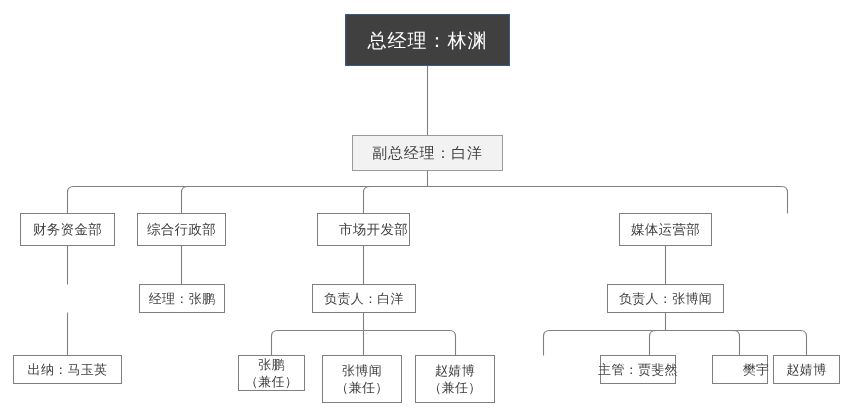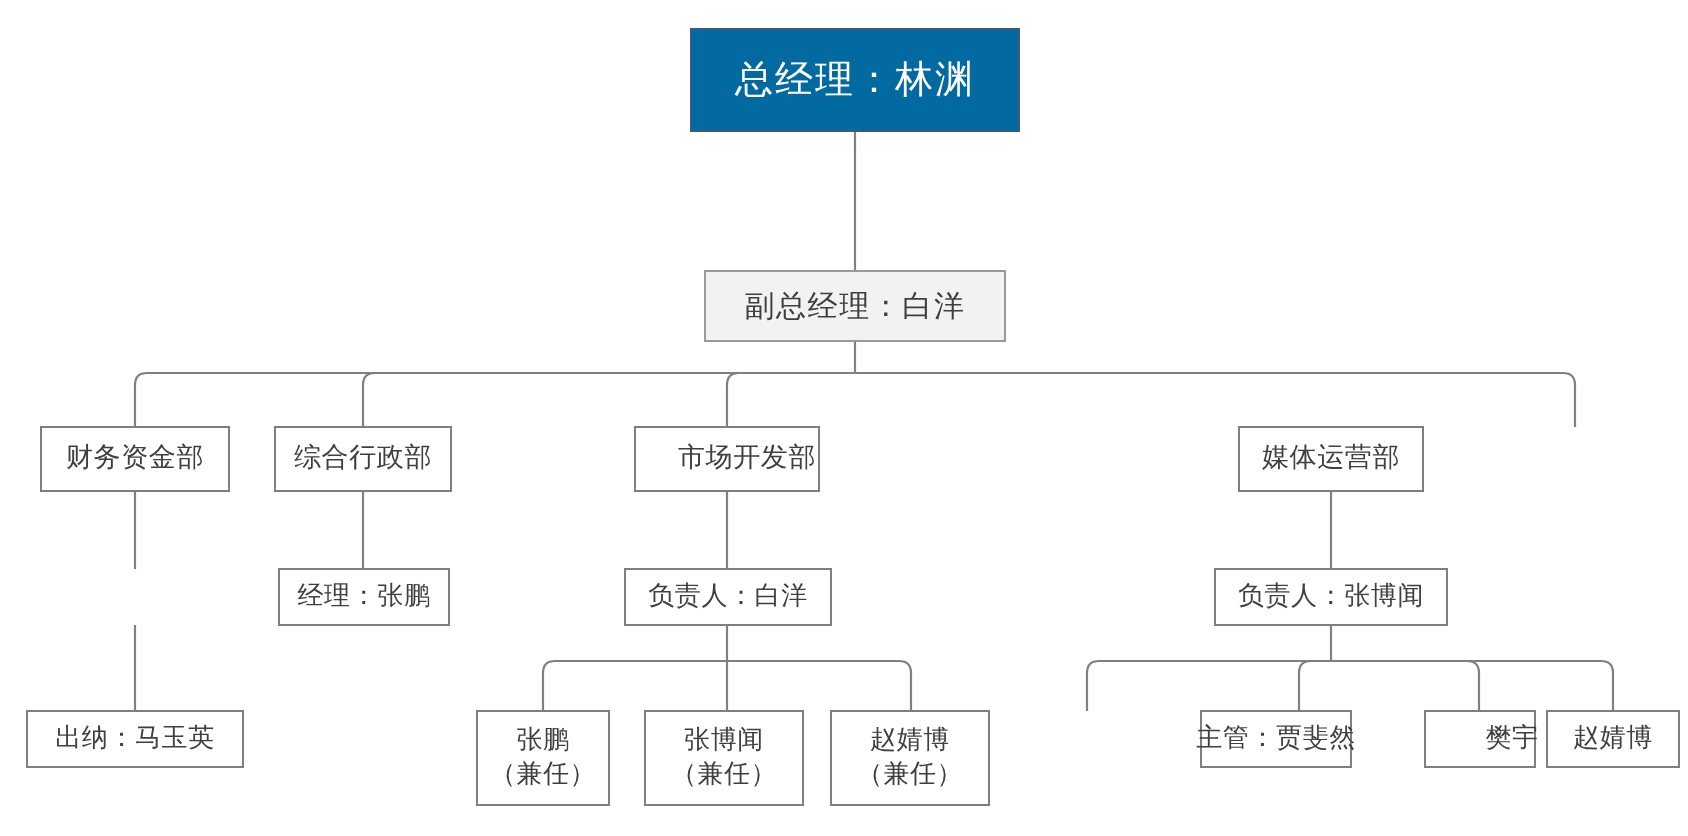--- a/index.html
+++ b/index.html
@@ -33,21 +33,21 @@
     text-align: center;
     border: 1px solid #7f7f7f;
     background: #ffffff;
     color: #3f3f3f;
     font-size: 13px;
     line-height: 17px;
     letter-spacing: 0.3px;
     white-space: nowrap;
   }
   .node.root {
-    background: #0369a1;
+    background: #404040;
     border: 1px solid #39598a;
     color: #ffffff;
     font-size: 19px;
     line-height: 24px;
     letter-spacing: 1px;
   }
   .node.deputy {
     background: #f2f2f2;
     border: 1px solid #9a9a9a;
     font-size: 15px;
@@ -122,21 +122,21 @@
     <span>负责人：白洋</span>
   </div>
   <div class="node" style="left:607px; top:284px; width:117px; height:29px;">
     <span>负责人：张博闻</span>
   </div>
 
   <div class="node" style="left:13px; top:355px; width:109px; height:29px;">
     <span>出纳：马玉英</span>
   </div>
 
-  <div class="node" style="left:238px; top:355px; width:67px; height:48px;">
+  <div class="node" style="left:238px; top:355px; width:67px; height:36px;">
     <span>张鹏</span>
     <span class="line2">（兼任）</span>
   </div>
   <div class="node" style="left:322px; top:355px; width:80px; height:48px;">
     <span>张博闻</span>
     <span class="line2">（兼任）</span>
   </div>
   <div class="node" style="left:415px; top:355px; width:80px; height:48px;">
     <span>赵婧博</span>
     <span class="line2">（兼任）</span>

